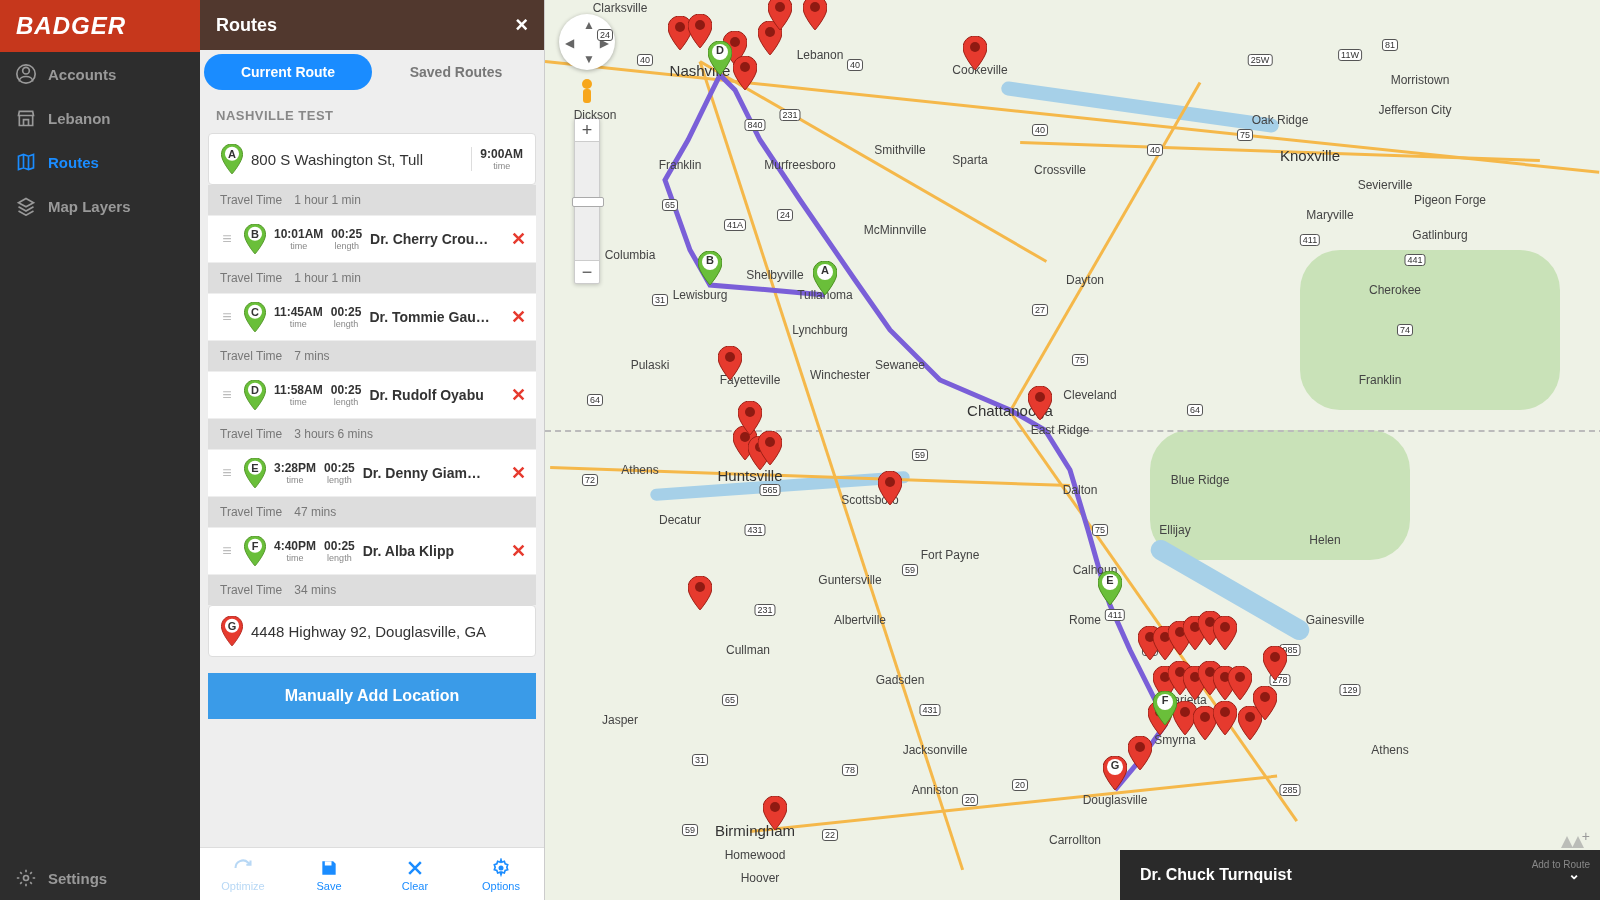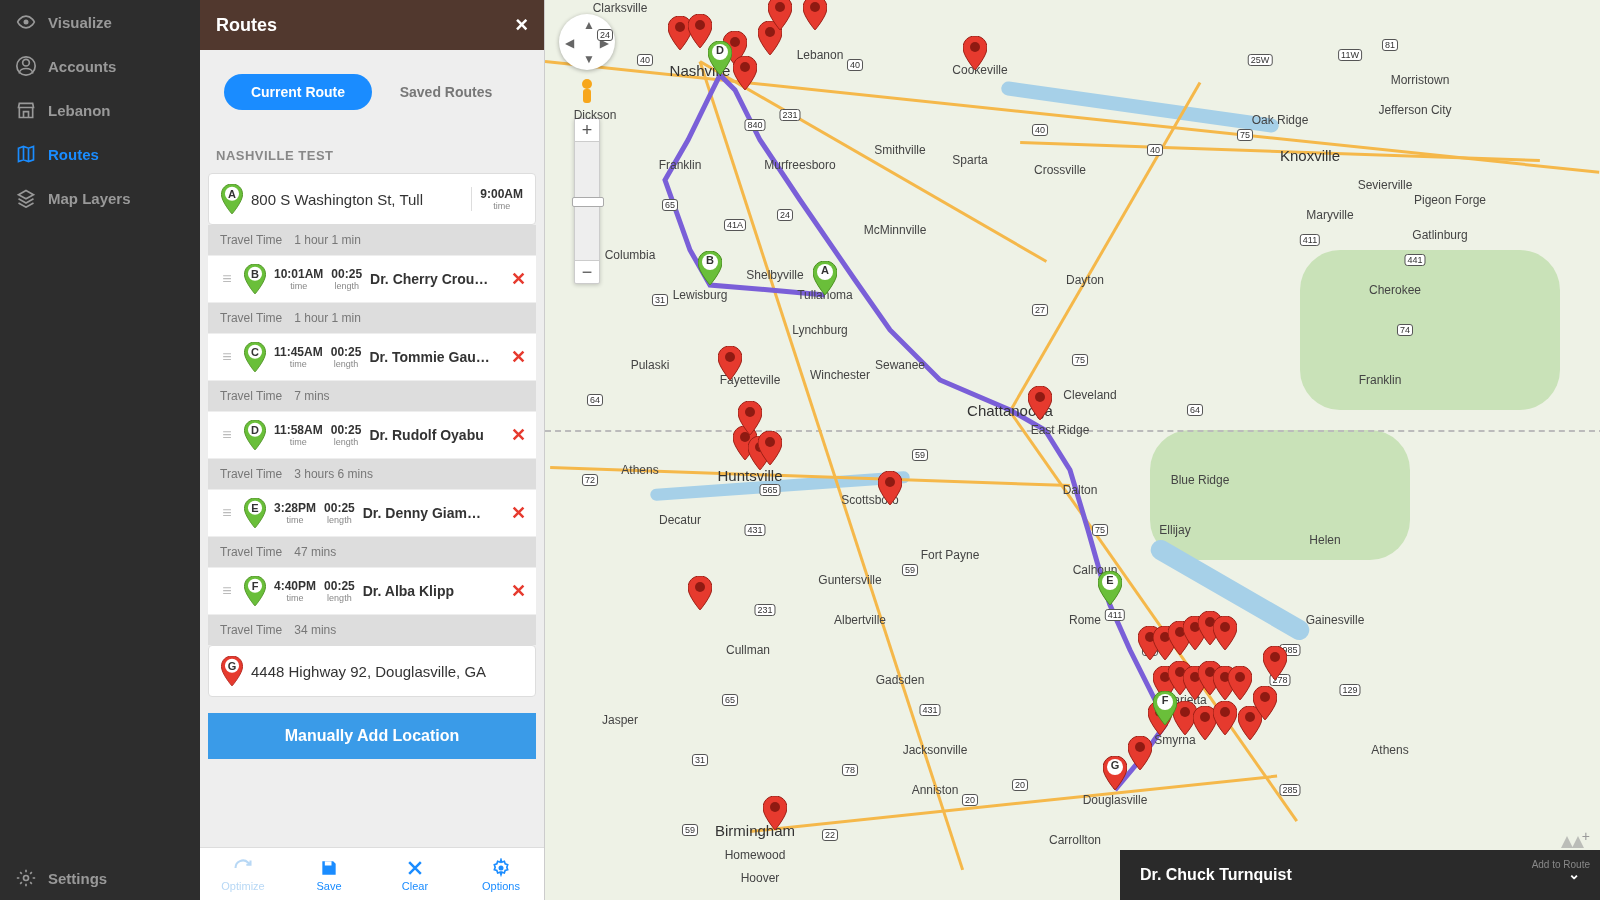--- a/index.html
+++ b/index.html
@@ -8,21 +8,21 @@
 .sidebar { width: 200px; background: #2d2d2d; display: flex; flex-direction: column; }
 .logo { background: #c6371c; color: #fff; font-weight: 900; letter-spacing: 1px; font-size: 24px; padding: 12px 16px; font-style: italic; }
 .nav { flex: 1; }
 .nav-item { display: flex; align-items: center; gap: 12px; padding: 12px 16px; color: #999; font-weight: 600; cursor: pointer; font-size: 15px; }
 .nav-item.active { color: #1a8cff; }
 .nav-item svg { width: 20px; height: 20px; flex-shrink: 0; }
 .sidebar-footer { }
 .panel { width: 345px; background: #fff; display: flex; flex-direction: column; border-right: 1px solid #ccc; }
 .panel-header { background: #51382e; color: #fff; display: flex; align-items: center; justify-content: space-between; padding: 12px 16px; font-size: 18px; font-weight: 600; }
 .close-x { font-size: 22px; cursor: pointer; }
-.tabs { display: flex; background: #eee; padding: 24px; gap: 0; border-radius: 0; }
+.tabs { display: flex; background: #eee; padding: 4px; gap: 0; border-radius: 0; }
 .tab { flex: 1; text-align: center; padding: 10px 0; font-size: 14px; font-weight: 600; color: #777; cursor: pointer; border-radius: 20px; }
 .tab.active { background: #1a8cff; color: #fff; }
 .panel-body { flex: 1; overflow-y: auto; background: #eee; position: relative; }
 .panel-body::-webkit-scrollbar { width: 8px; }
 .panel-body::-webkit-scrollbar-thumb { background: #bbb; border-radius: 4px; }
 .route-title { padding: 14px 16px 10px; font-size: 13px; font-weight: 700; color: #888; letter-spacing: 0.5px; }
 .start-row, .end-row { display: flex; align-items: center; gap: 8px; background: #fff; padding: 10px 12px; margin: 0 8px; border-radius: 4px; border: 1px solid #ddd; }
 .pin { width: 22px; height: 30px; position: relative; flex-shrink: 0; }
 .pin svg { width: 100%; height: 100%; }
 .pin-letter { position: absolute; top: 4px; left: 0; width: 100%; text-align: center; font-size: 11px; font-weight: 700; color: #333; }
@@ -64,28 +64,22 @@
 .shield { position:absolute; font-size:9px; background:#fff; border:1px solid #555; padding:0 2px; border-radius:3px; color:#333; transform:translate(-50%,-50%); pointer-events:none;}
 .water { position:absolute; background:#a6d0e8; }
 .green-area { position:absolute; background:#c9e2b8; }
 </style>
 </head>
 <body>
 
 <div class="app">
 
   <div class="sidebar">
+    <div class="logo">BADGER</div>
     <div class="nav" id="nav-list">
-        <div class="nav-item">
-          <svg viewBox="0 0 24 24" fill="currentColor">
-            <circle cx="12" cy="12" r="3"></circle>
-            <path d="M2 12s3-7 10-7 10 7 10 7-3 7-10 7S2 12 2 12z" fill="none" stroke="currentColor" stroke-width="2"></path>
-          </svg>
-          <span>Visualize</span>
-        </div>
         <div class="nav-item">
           <svg viewBox="0 0 24 24" fill="currentColor">
             <circle cx="12" cy="8" r="4" fill="none" stroke="currentColor" stroke-width="2"></circle>
             <path d="M4 21c0-4 4-6 8-6s8 2 8 6" fill="none" stroke="currentColor" stroke-width="2"></path>
             <circle cx="12" cy="12" r="11" fill="none" stroke="currentColor" stroke-width="2"></circle>
           </svg>
           <span>Accounts</span>
         </div>
         <div class="nav-item">
           <svg viewBox="0 0 24 24" fill="currentColor">

